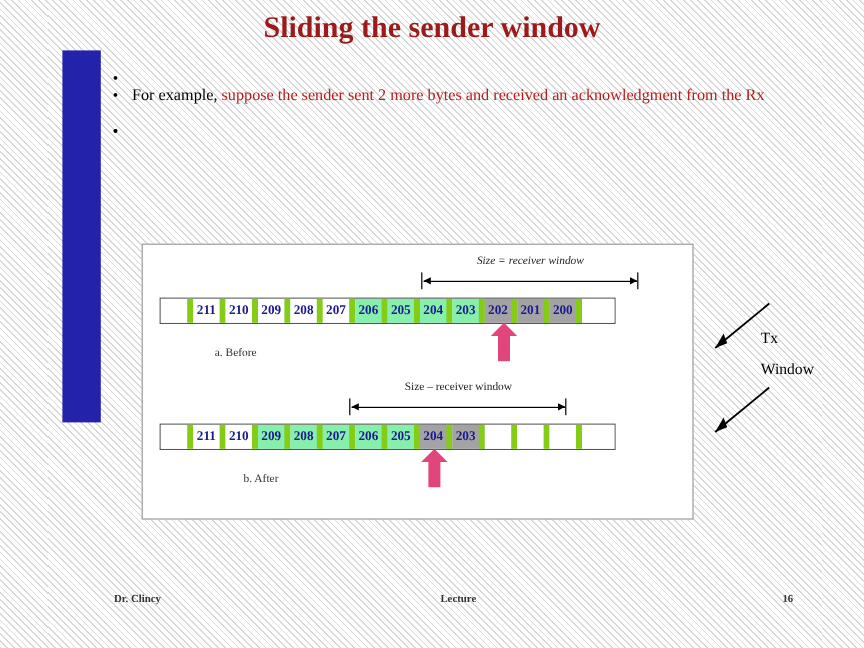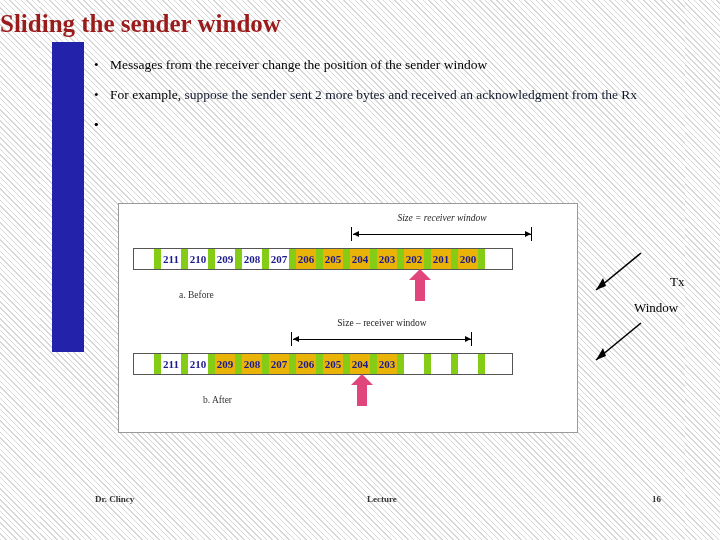--- a/index.html
+++ b/index.html
@@ -42,21 +42,21 @@
     left: 52px;
     top: 42px;
     width: 32px;
     height: 310px;
     background: #2222aa;
   }
   .title {
     position: absolute;
     left: 0; top: 10px;
     width: 720px;
-    text-align: left;
+    text-align: center;
     font-size: 25px;
     font-weight: bold;
     color: #9b1b1b;
     font-family: "Liberation Serif", serif;
   }
   .bullets {
     position: absolute;
     left: 92px;
     top: 57px;
     width: 600px;
@@ -70,21 +70,21 @@
     padding-left: 18px;
     font-family: "Liberation Serif", serif;
   }
   .bullet .dot {
     position: absolute;
     left: 2px;
     top: 0px;
     font-size: 13px;
   }
   .red {
-    color: #0f172a;
+    color: #b91c1c;
   }
   
   .figure {
     position: absolute;
     left: 118px;
     top: 203px;
     width: 458px;
     height: 228px;
     background: #ffffff;
     border: 1px solid #9a9a9a;
@@ -133,32 +133,32 @@
     position: absolute;
     display: flex;
     border: 1px solid #555555;
     background: #ffffff;
     height: 20px;
   }
   .cell {
     width: 27px;
     height: 20px;
     box-sizing: border-box;
-    border-right: 7px solid #84cc16;
+    border-right: 5px solid #84cc16;
     font-size: 11px;
     color: #1a1a8c;
     font-weight: bold;
     display: flex;
     align-items: center;
     justify-content: center;
     font-family: "Liberation Serif", serif;
     background: #ffffff;
   }
-  .cell.blue { background: #eab308; }
-  .cell.yellow { background: #eab308; }
+  .cell.blue { background: #86efac; }
+  .cell.yellow { background: #a3a3a3; }
   .cell.plain { color: transparent; }
   .cell:last-child { border-right: none; }
   .up-arrow {
     position: absolute;
     width: 10px;
     height: 22px;
     background: #e0457b;
   }
   .up-arrow:before {
     content: "";
@@ -197,21 +197,20 @@
 <div class="slide-bg"></div>
 <div class="slide-inner"></div>
 <div class="left-bar"></div>
 
 <div class="title">Sliding the sender window</div>
 
 <div class="bullets">
 
   <div class="bullet" style="top:0px;">
     <span class="dot">•</span>
-    <span>Messages from the receiver change the position of the sender window</span>
   </div>
 
   <div class="bullet" style="width:592px;">
     <span class="dot">•</span>
     <span>For example, </span><span class="red">suppose the sender sent 2 more bytes and received an acknowledgment from the Rx</span>
   </div>
 
   <div class="bullet" style="width:575px;">
     <span class="dot">•</span>
   </div>
@@ -269,21 +268,21 @@
     <div class="cell plain"></div>
     <div class="cell plain"></div>
     <div class="cell plain"></div>
   </div>
 
   <div class="up-arrow" style="left:238px; top:180px;"></div>
   <div class="fig-label" style="left:12px; top:191px;padding-left:24px;">b. After</div>
 
 </div>
 
-<div class="side-label" style="left:634px; top:274px;margin-left:36px;">Tx</div>
+<div class="side-label" style="left:634px; top:274px;">Tx</div>
 <div class="side-label" style="left:634px; top:300px;">Window</div>
 
 <svg class="diag-arrow" width="60" height="50" style="left:586px; top:248px;">
   <line x1="55" y1="5" x2="10" y2="42" stroke="#000" stroke-width="1.6"></line>
   <polygon points="10,42 20,38 17,30" fill="#000"></polygon>
 </svg>
 
 <svg class="diag-arrow" width="60" height="50" style="left:586px; top:318px;">
   <line x1="55" y1="5" x2="10" y2="42" stroke="#000" stroke-width="1.6"></line>
   <polygon points="10,42 20,38 17,30" fill="#000"></polygon>

